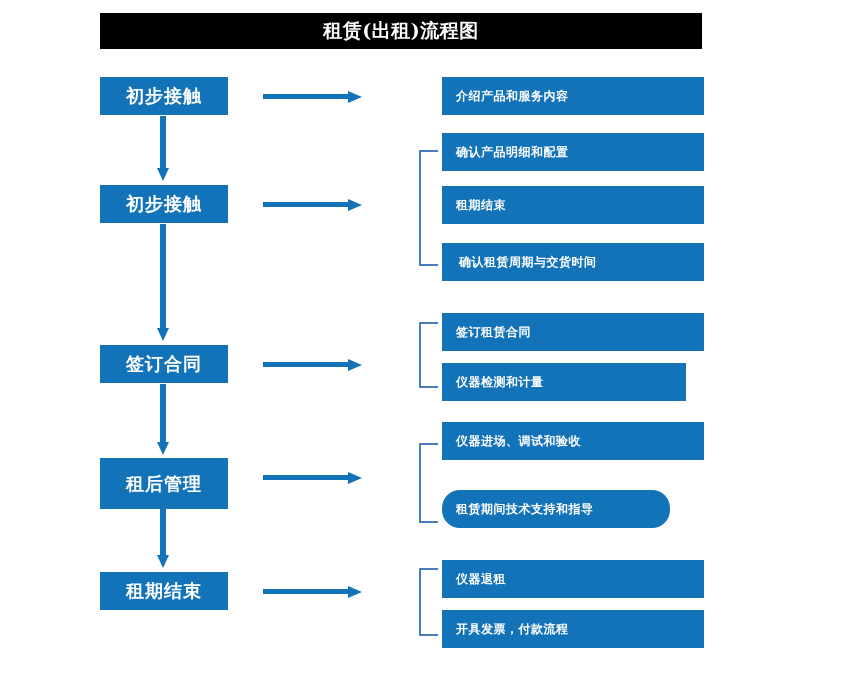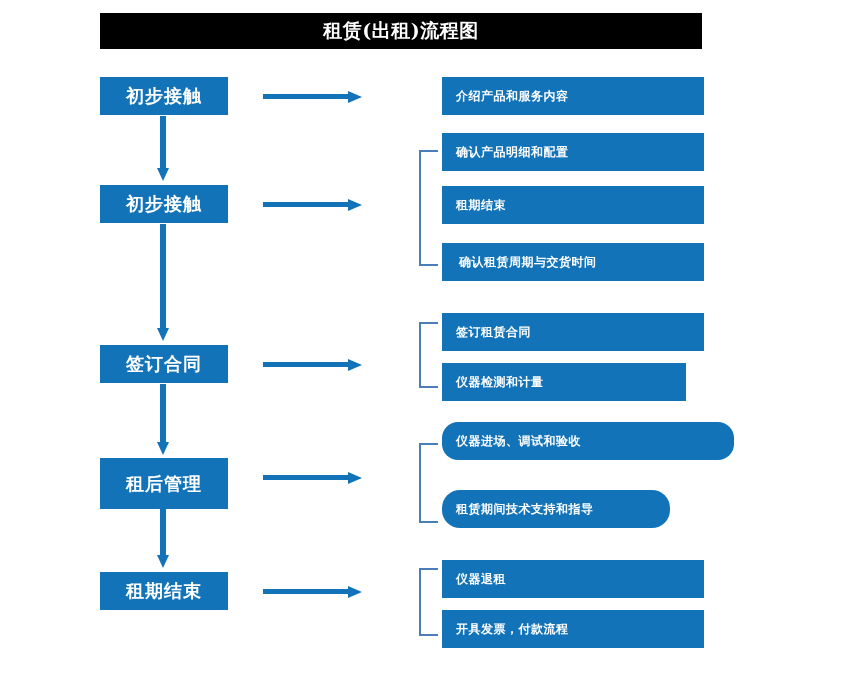--- a/index.html
+++ b/index.html
@@ -167,21 +167,21 @@
   <div class="detail-box" style="left:442px; top:243px; width:262px; height:38px;padding-left:17px;">确认租赁周期与交货时间</div>
 
   <div class="bracket" style="left:419px; top:322px; width:19px; height:66px;"></div>
 
   <div class="detail-box" style="left:442px; top:313px; width:262px; height:38px;">签订租赁合同</div>
 
   <div class="detail-box" style="left:442px; top:363px; width:244px; height:38px;">仪器检测和计量</div>
 
   <div class="bracket" style="left:419px; top:443px; width:19px; height:80px;"></div>
 
-  <div class="detail-box" style="left:442px; top:422px; width:292px; height:38px;border-radius:16px;">仪器进场、调试和验收</div>
+  <div class="detail-box" style="left:442px; top:422px; width:262px; height:38px;">仪器进场、调试和验收</div>
 
   <div class="detail-box" style="left:442px; top:490px; width:228px; height:38px;border-radius:18px;">租赁期间技术支持和指导</div>
 
   <div class="bracket" style="left:419px; top:568px; width:19px; height:68px;"></div>
 
   <div class="detail-box" style="left:442px; top:560px; width:262px; height:38px;">仪器退租</div>
 
   <div class="detail-box" style="left:442px; top:610px; width:262px; height:38px;">开具发票，付款流程</div>
 
 </div>

